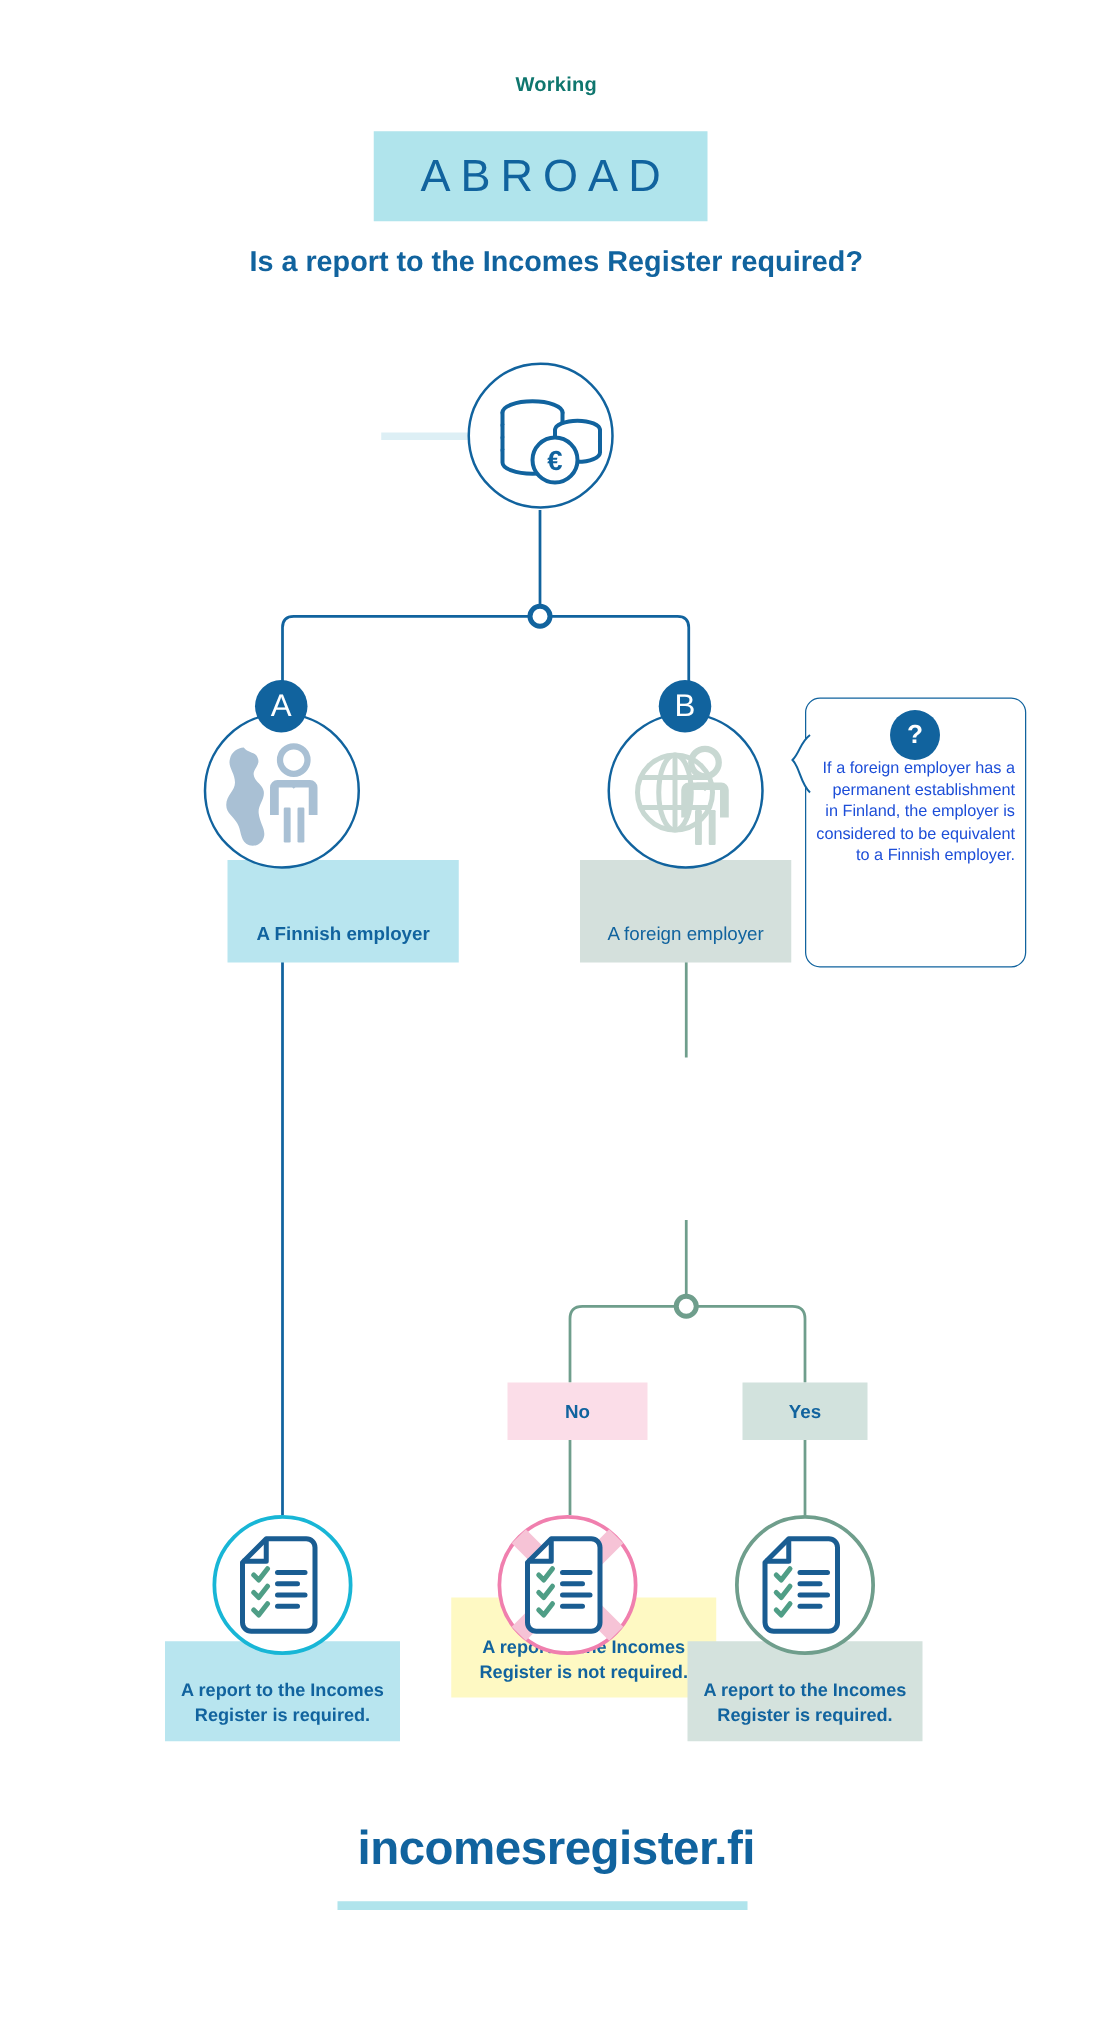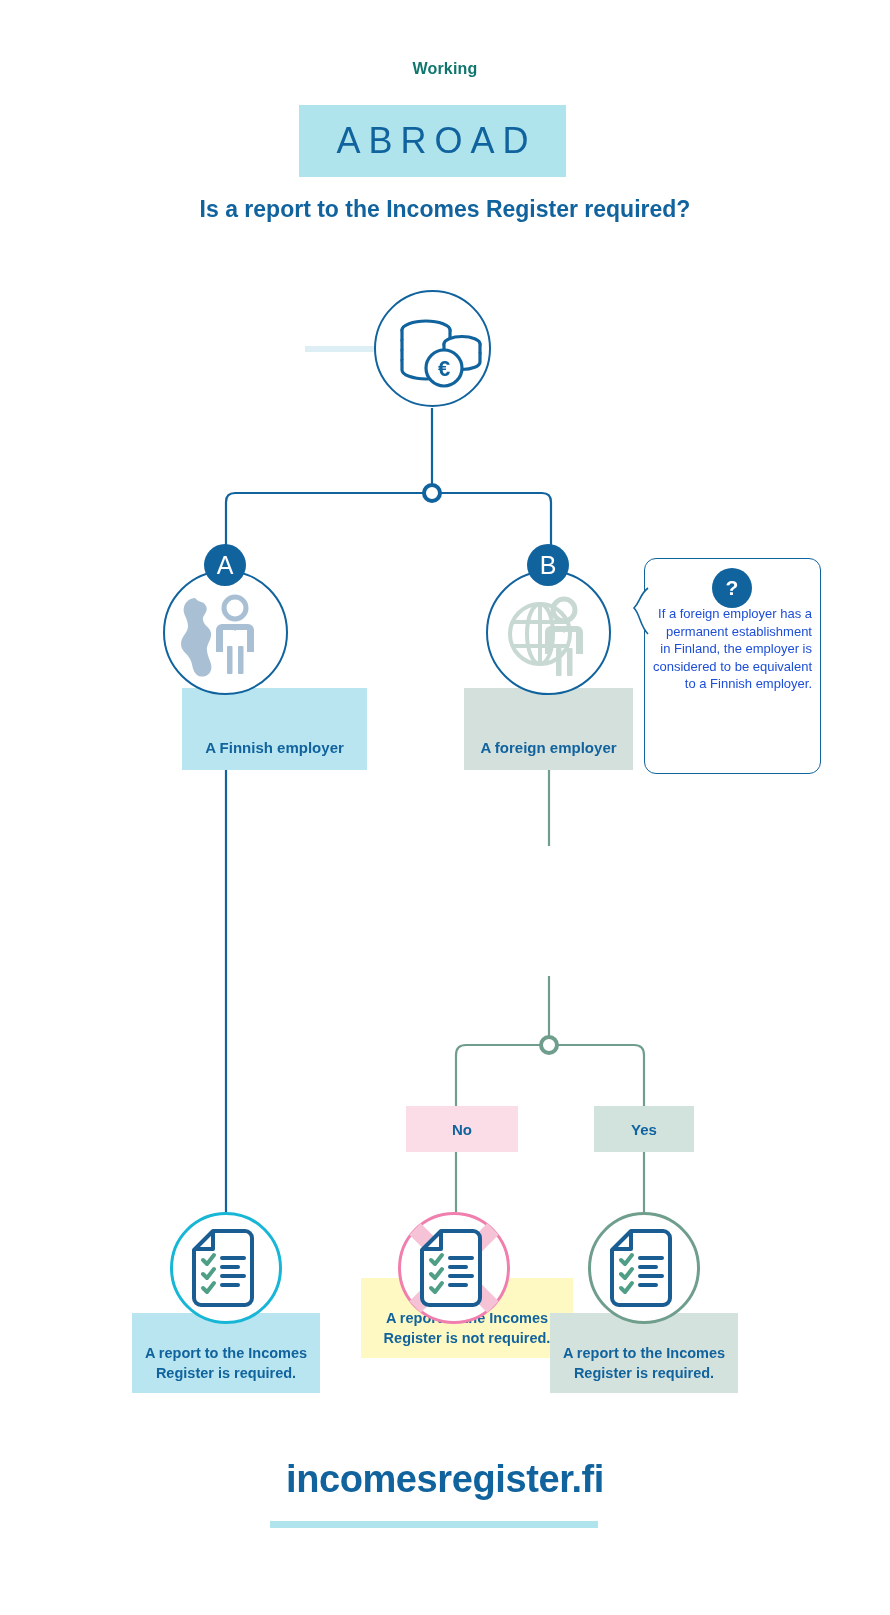--- a/index.html
+++ b/index.html
@@ -60,21 +60,21 @@
   #label-a{
     left:138px;top:688px;width:185px;height:82px;background:#b8e5ef;z-index:2;
     display:flex;align-items:flex-end;justify-content:center;padding-bottom:12px;
     box-sizing:border-box;
     font-size:15px;font-weight:bold;color:#11639e;line-height:1.34;text-align:center;margin-left:44px;
   }
   #label-b{
     left:464px;top:688px;width:169px;height:82px;background:#d4e0dc;z-index:2;
     display:flex;align-items:flex-end;justify-content:center;padding-bottom:12px;
     box-sizing:border-box;
-    font-size:15px;font-weight:bold;color:#11639e;line-height:1.34;text-align:center;
+    font-size:15px;font-weight:normal;color:#11639e;line-height:1.34;text-align:center;
   }
 
   
   #callout{
     left:644px;top:558px;width:177px;height:216px;background:#ffffff;
     border:1.6px solid #11639e;border-radius:12px;box-sizing:border-box;
     padding:46px 8px 10px 8px;
     font-size:13px;color:#1d4ed8;line-height:1.35;text-align:right;z-index:5;
   }
   #callout-q{

